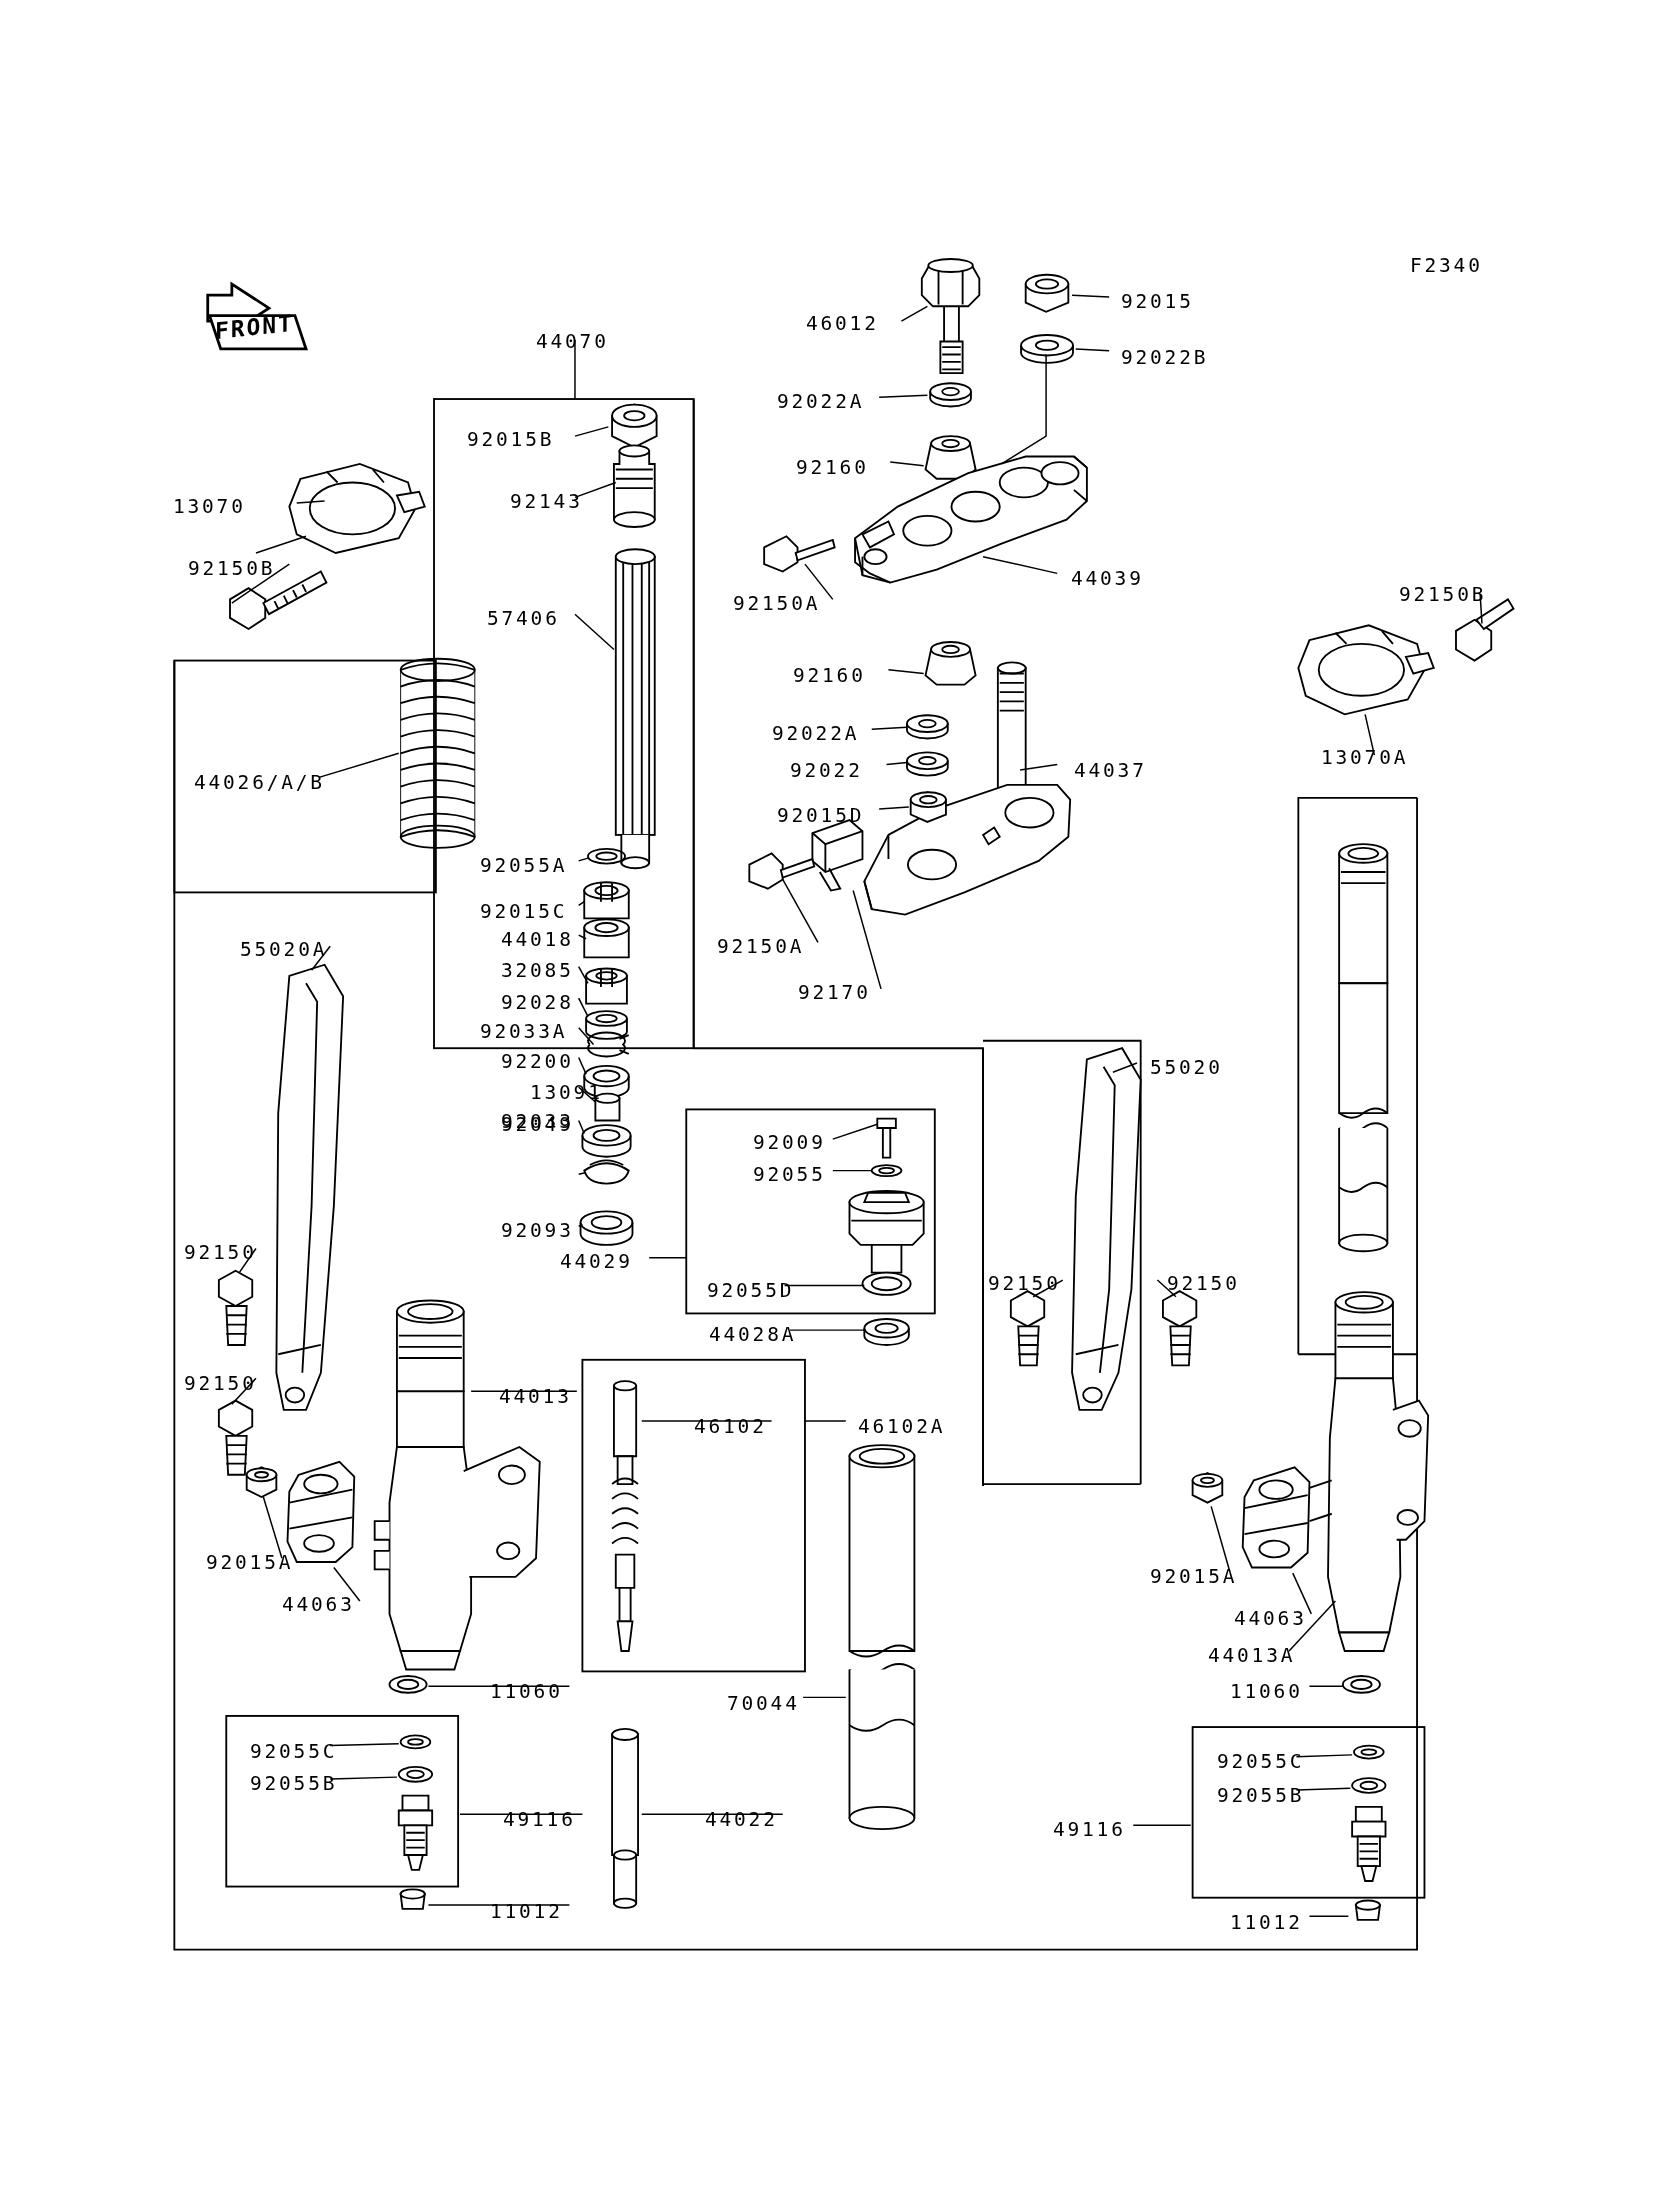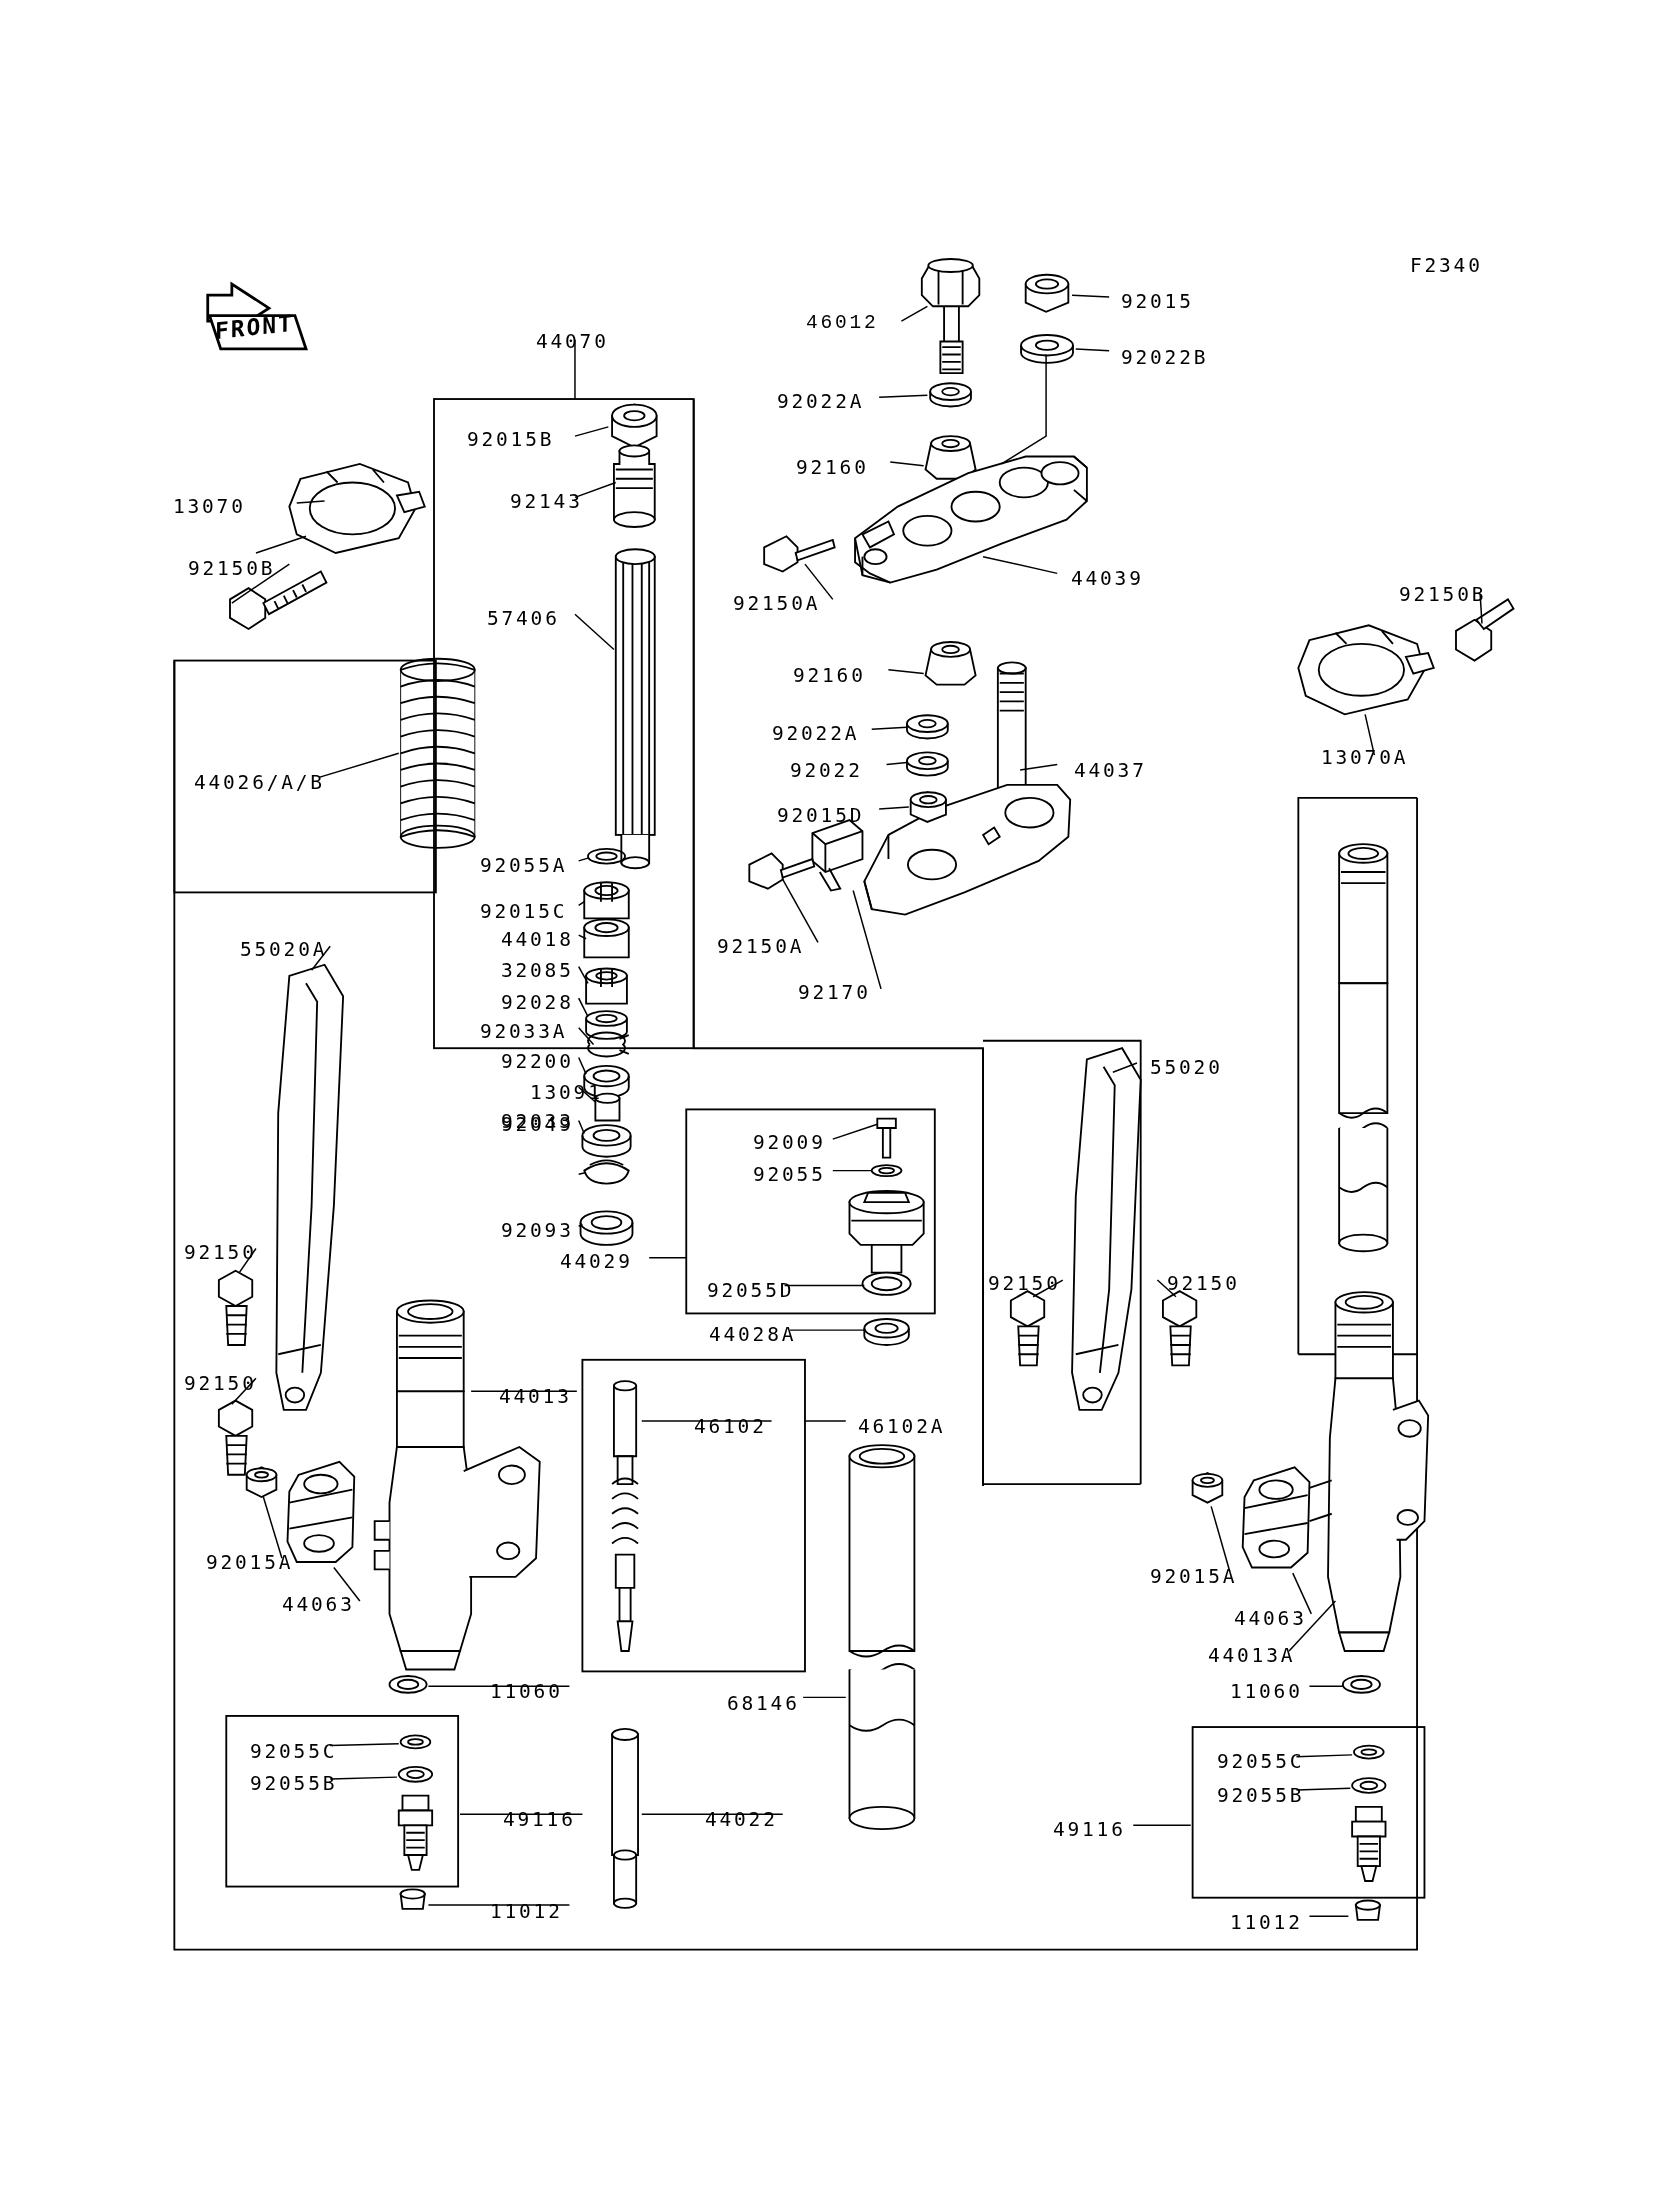--- a/index.html
+++ b/index.html
@@ -557,21 +557,21 @@
         <path d="M1412 2066 L1454 2066"></path>
         <path d="M1128 382 L1128 392 L1128 470 L1080 500"></path>
       </g>
     </g>
   </svg>
 
   <div class="front-text">FRONT</div>
 
   <div class="lbl" style="left:1410px; top:256px;">F2340</div>
   <div class="lbl" style="left:536px;  top:332px;">44070</div>
-  <div class="lbl" style="left:806px;  top:314px;font-family:Liberation Mono, monospace;">46012</div>
+  <div class="lbl" style="left:806px;  top:314px;">46012</div>
   <div class="lbl" style="left:1121px; top:292px;">92015</div>
   <div class="lbl" style="left:1121px; top:348px;">92022B</div>
   <div class="lbl" style="left:777px;  top:392px;">92022A</div>
   <div class="lbl" style="left:467px;  top:430px;">92015B</div>
   <div class="lbl" style="left:796px;  top:458px;">92160</div>
   <div class="lbl" style="left:173px;  top:497px;">13070</div>
   <div class="lbl" style="left:490px;  top:492px;margin-left:20px;">92143</div>
   <div class="lbl" style="left:188px;  top:559px;">92150B</div>
   <div class="lbl" style="left:733px;  top:594px;">92150A</div>
   <div class="lbl" style="left:1071px; top:569px;">44039</div>
@@ -610,21 +610,21 @@
   <div class="lbl" style="left:184px;  top:1374px;">92150</div>
   <div class="lbl" style="left:499px;  top:1387px;">44013</div>
   <div class="lbl" style="left:694px;  top:1417px;">46102</div>
   <div class="lbl" style="left:858px;  top:1417px;">46102A</div>
   <div class="lbl" style="left:206px;  top:1553px;">92015A</div>
   <div class="lbl" style="left:282px;  top:1595px;">44063</div>
   <div class="lbl" style="left:1150px; top:1567px;">92015A</div>
   <div class="lbl" style="left:1234px; top:1609px;">44063</div>
   <div class="lbl" style="left:1208px; top:1646px;">44013A</div>
   <div class="lbl" style="left:490px;  top:1682px;">11060</div>
-  <div class="lbl" style="left:727px;  top:1694px;">68146</div>
+  <div class="lbl" style="left:727px;  top:1694px;">70044</div>
   <div class="lbl" style="left:1230px; top:1682px;">11060</div>
   <div class="lbl" style="left:250px;  top:1742px;">92055C</div>
   <div class="lbl" style="left:1217px; top:1752px;">92055C</div>
   <div class="lbl" style="left:250px;  top:1774px;">92055B</div>
   <div class="lbl" style="left:1217px; top:1786px;">92055B</div>
   <div class="lbl" style="left:503px;  top:1810px;">49116</div>
   <div class="lbl" style="left:705px;  top:1810px;">44022</div>
   <div class="lbl" style="left:1053px; top:1820px;">49116</div>
   <div class="lbl" style="left:490px;  top:1902px;">11012</div>
   <div class="lbl" style="left:1230px; top:1913px;">11012</div>

